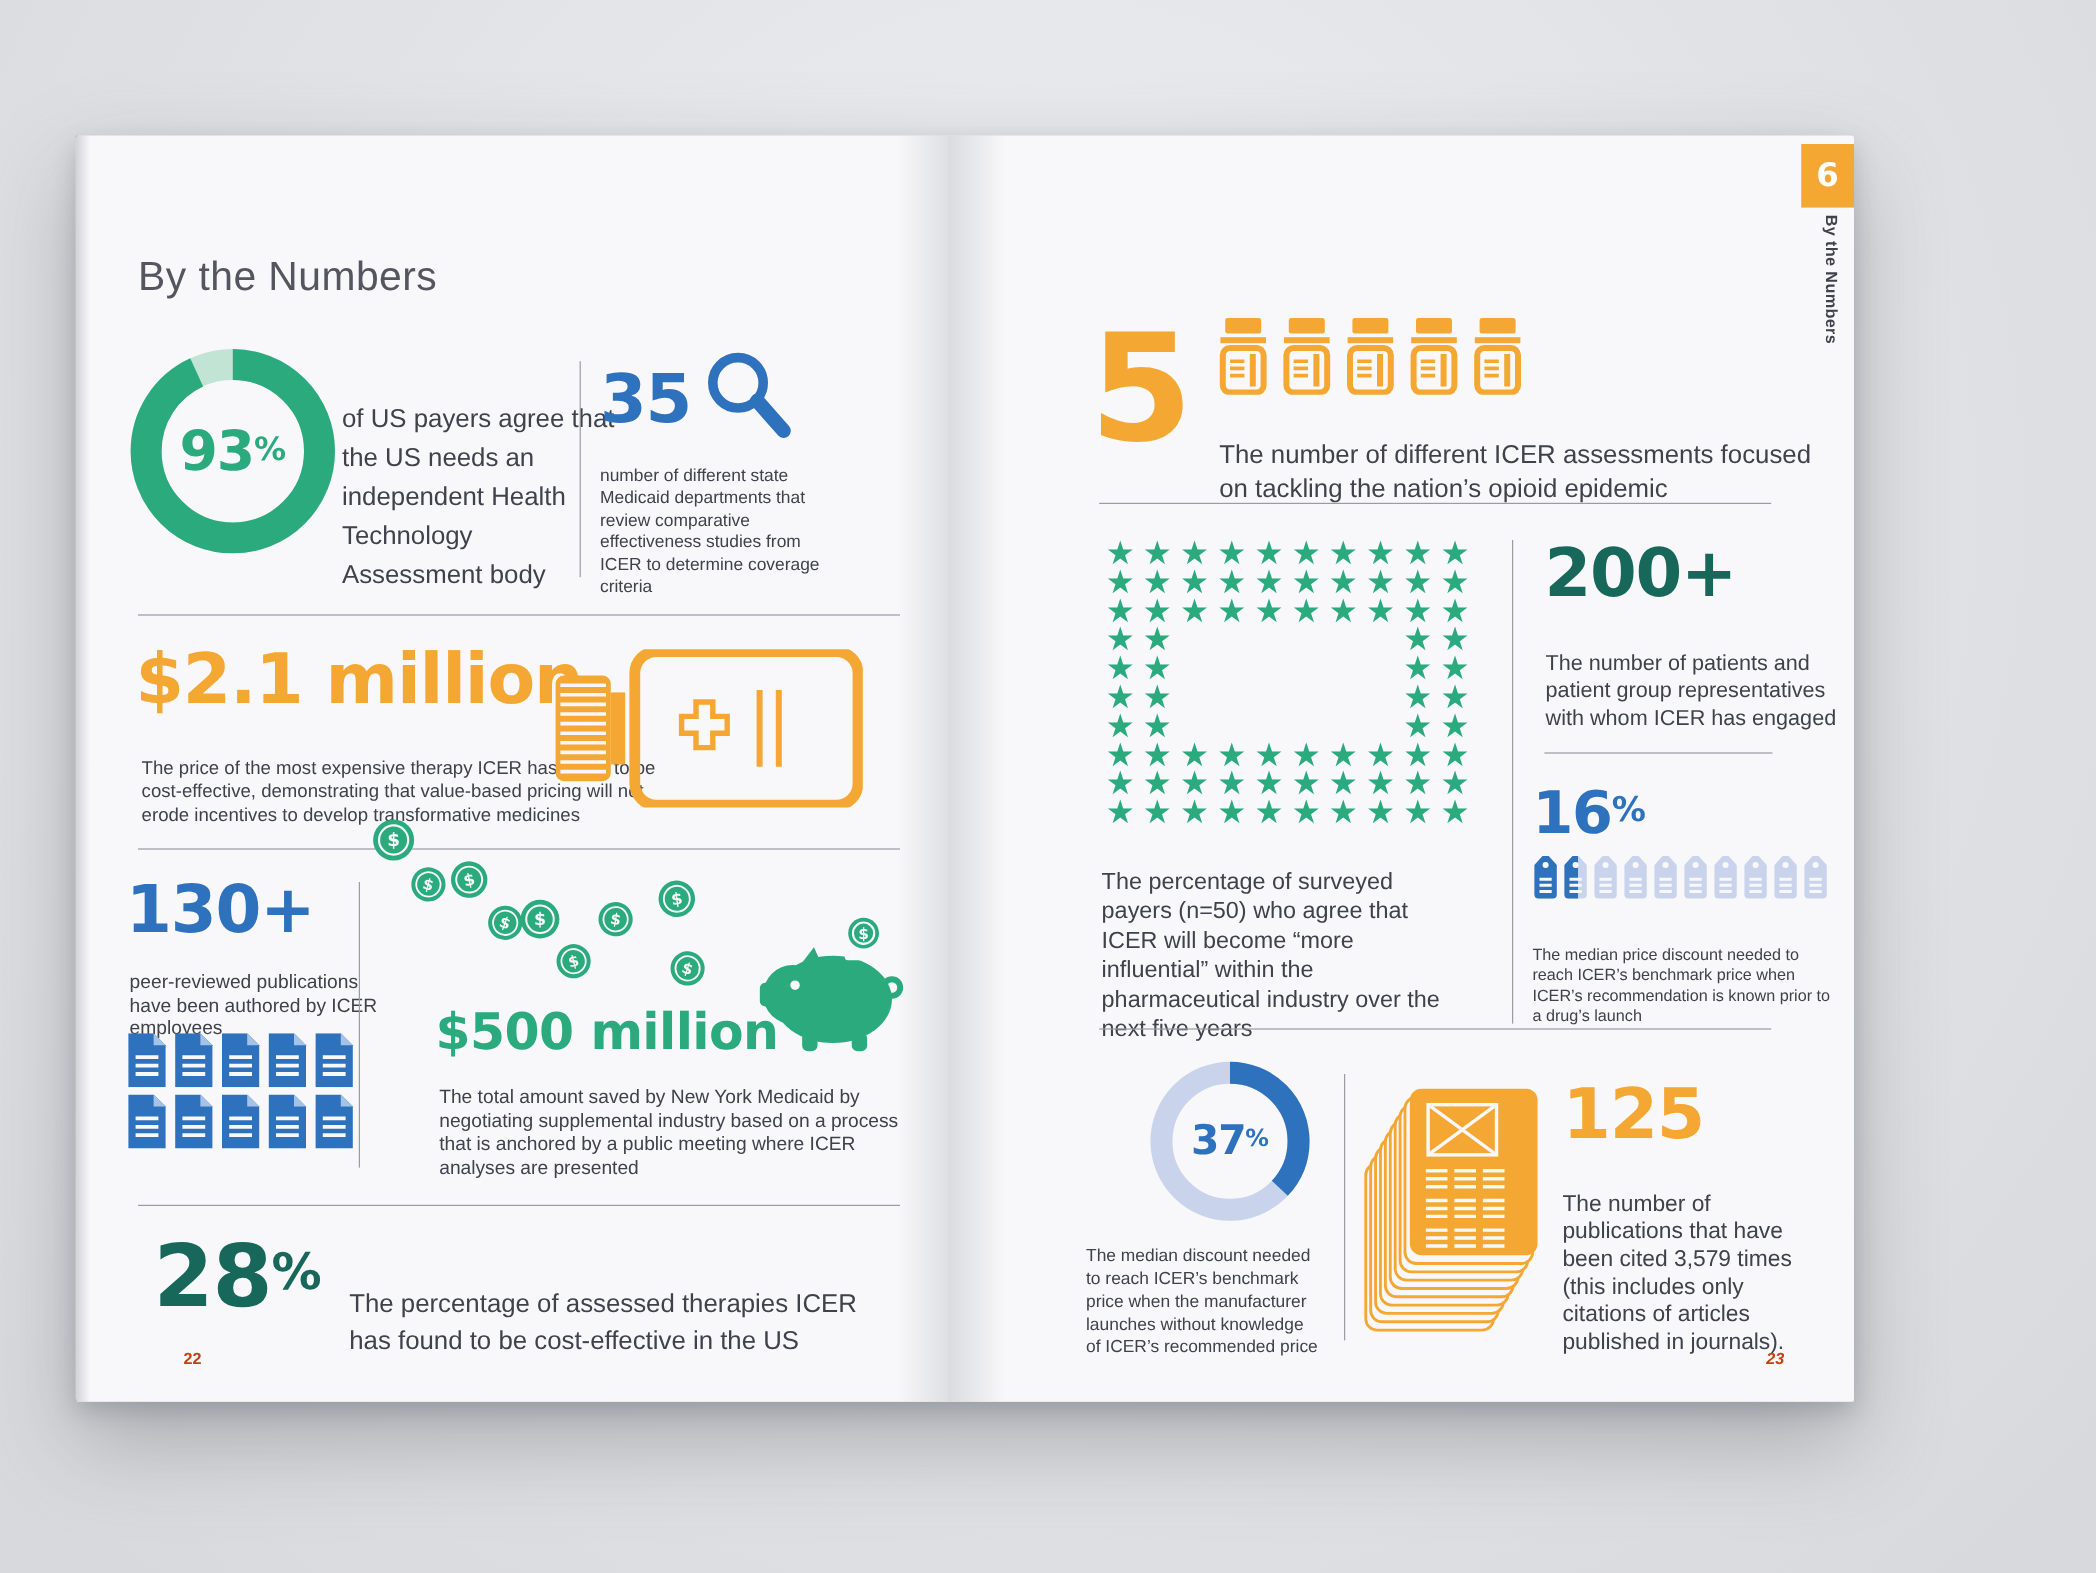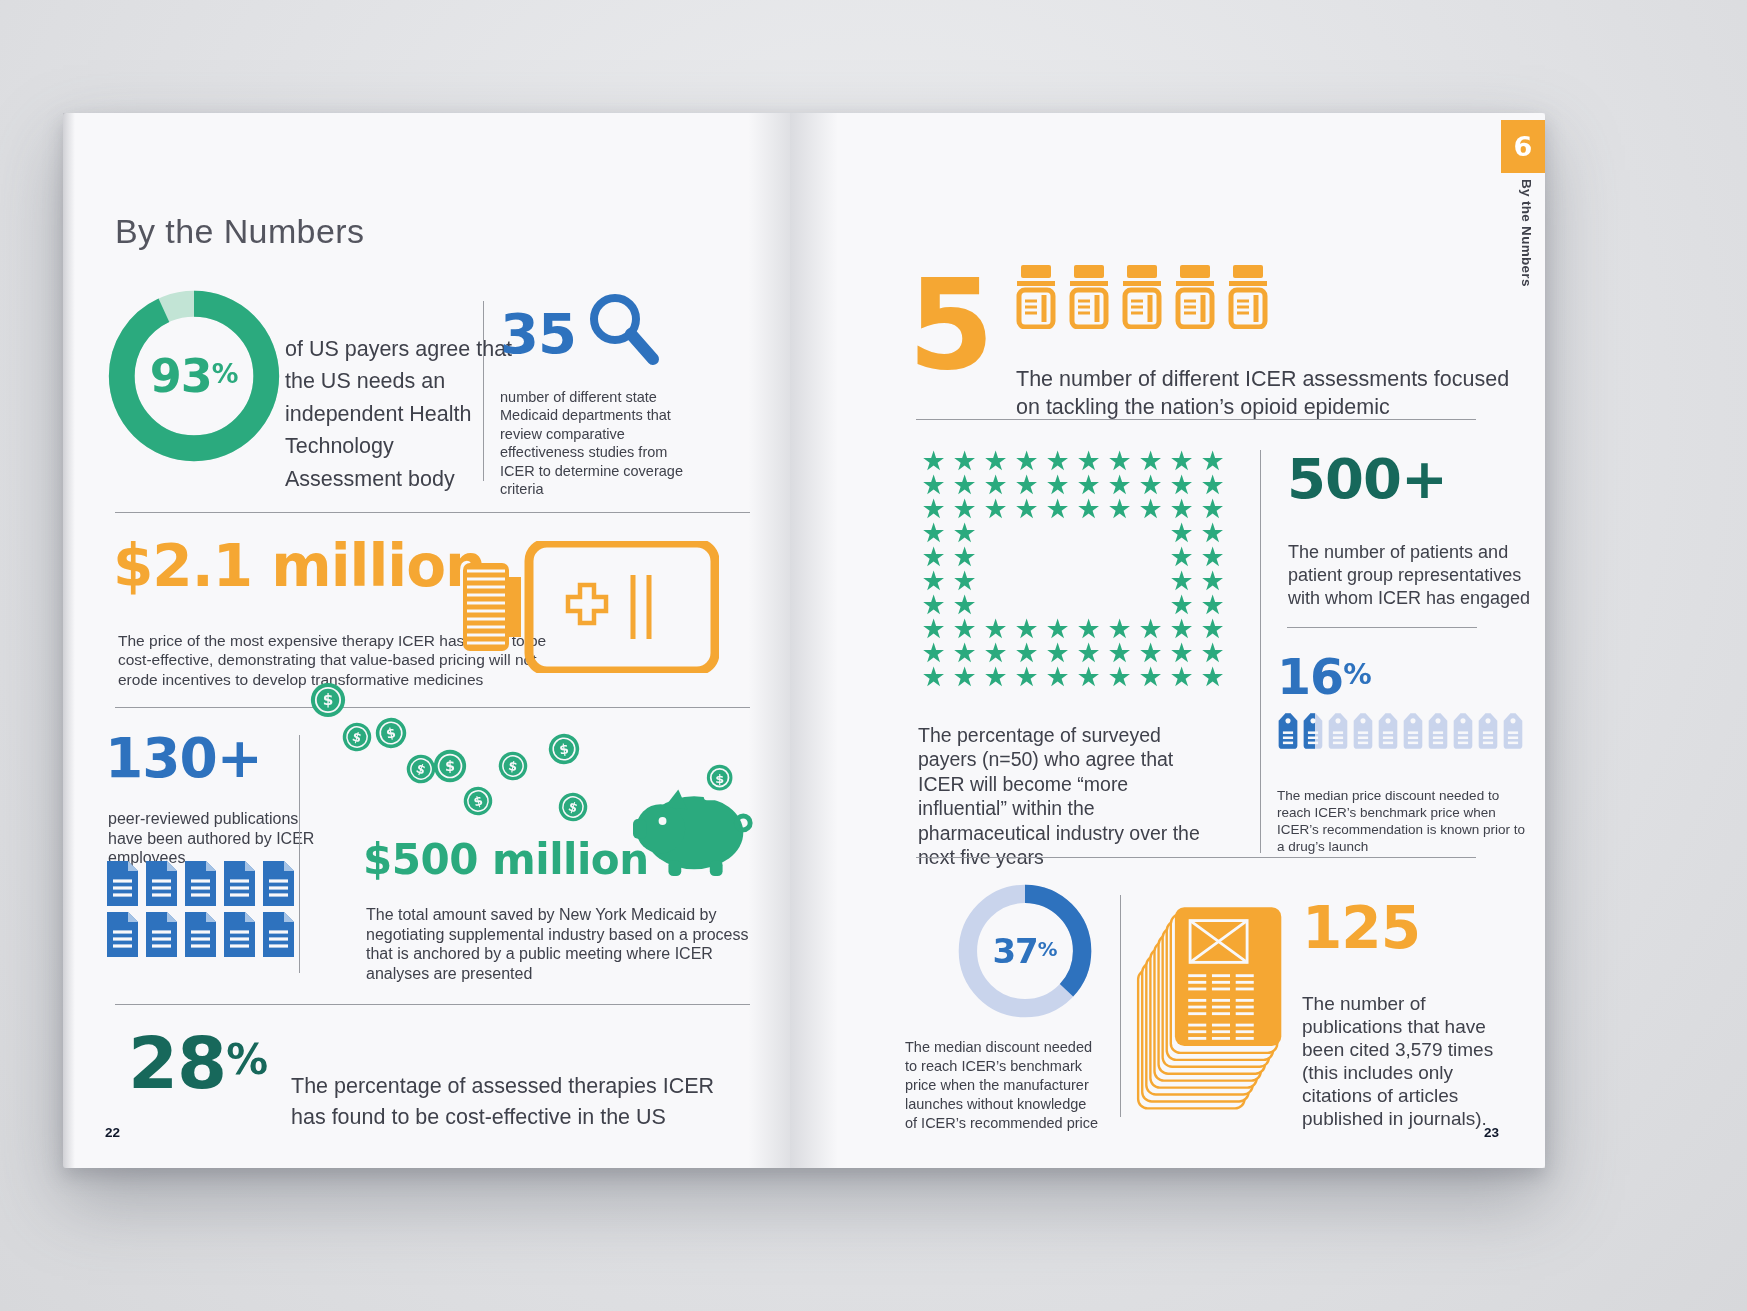--- a/index.html
+++ b/index.html
@@ -20,21 +20,21 @@
   .page-left::before{content:"";position:absolute;left:0;top:0;bottom:0;width:12px;pointer-events:none;
     background:linear-gradient(to right,rgba(70,72,85,.22),rgba(70,72,85,0));}
   .page-right::before{content:"";position:absolute;left:0;top:0;bottom:0;width:48px;pointer-events:none;z-index:5;
     background:linear-gradient(to right,rgba(100,105,118,.20),rgba(100,105,118,0));}
 
   .hline{position:absolute;height:1px;background:var(--line);}
   .vline{position:absolute;width:1px;background:var(--line);}
   .cap{position:absolute;color:var(--ink);}
   .stat-number{font-family:"DejaVu Sans","Liberation Sans",sans-serif;font-weight:bold;line-height:1;letter-spacing:-1px;}
   .pct{font-size:.58em;vertical-align:.34em;letter-spacing:0;}
-  .pagenum{position:absolute;font-size:13.5px;font-weight:bold;color:#0f172a;}
+  .pagenum{position:absolute;font-size:13.5px;font-weight:bold;color:#c2410c;margin-left:48px;}
 
   
   .donut-wrap{position:absolute;}
   .donut-wrap svg{width:100%;height:100%;display:block;}
   .donut-label{position:absolute;inset:0;display:flex;align-items:center;justify-content:center;}
   circle.track,circle.arc{fill:none;}
   .t93{stroke:var(--lgreen);stroke-width:15;}
   .a93{stroke:var(--green);stroke-width:15;}
   .t37{stroke:var(--lblue);stroke-width:13.5;}
   .a37{stroke:var(--blue);stroke-width:13.5;}
@@ -94,21 +94,21 @@
   .tag-fill{position:absolute;left:0;top:0;height:100%;overflow:hidden;}
   .rp-16-caption{left:487px;top:660px;width:252px;font-size:13.5px;line-height:17px;}
   .rp-hr3{left:126px;top:744px;width:560px;}
   .rp-donut{left:167px;top:770px;width:136px;height:136px;}
   .rp-donut .donut-label .stat-number{font-size:34px;color:var(--blue);}
   .rp-37-caption{left:115px;top:910px;width:195px;font-size:14.5px;line-height:19px;}
   .rp-vdiv2{left:330px;top:782px;height:222px;}
   .rp-stack{position:absolute;left:345px;top:788px;}
   .rp-125{position:absolute;left:512px;top:786px;font-size:58px;color:var(--orange);}
   .rp-125-caption{left:512px;top:860px;width:215px;font-size:19px;line-height:23px;}
-  .rp-pagenum{right:46px;top:1012px;}
+  .rp-pagenum{right:58px;top:1012px;font-style:italic;}
 </style>
 </head>
 <body>
 
 <div class="scene">
   <div class="book">
 
     <section class="page page-left">
       <h1 class="lp-title">By the Numbers</h1>
 
@@ -524,21 +524,21 @@
           <span>★</span>
           <span>★</span>
           <span>★</span>
           <span>★</span>
           <span>★</span>
         </div>
       <p class="cap rp-100-caption">The percentage of surveyed payers (n=50) who agree that ICER will become “more influential” within the pharmaceutical industry over the next five years</p>
 
       <div class="vline rp-vdiv1"></div>
 
-      <div class="stat-number rp-300">500+</div>
+      <div class="stat-number rp-300">200+</div>
       <p class="cap rp-300-caption">The number of patients and patient group representatives with whom ICER has engaged</p>
 
       <div class="hline rp-hr2"></div>
 
       <div class="stat-number rp-16">16<span class="pct">%</span></div>
       <div class="rp-tags" id="tags-row">
           <div class="tag-wrap">
             <div class="tag-base">
               <svg width="22" height="40" viewBox="0 0 26 46">
   <path d="M2 11 L10 2 H16 L24 11 V40 Q24 44 20 44 H6 Q2 44 2 40 Z" fill="#C9D4EC"></path>

